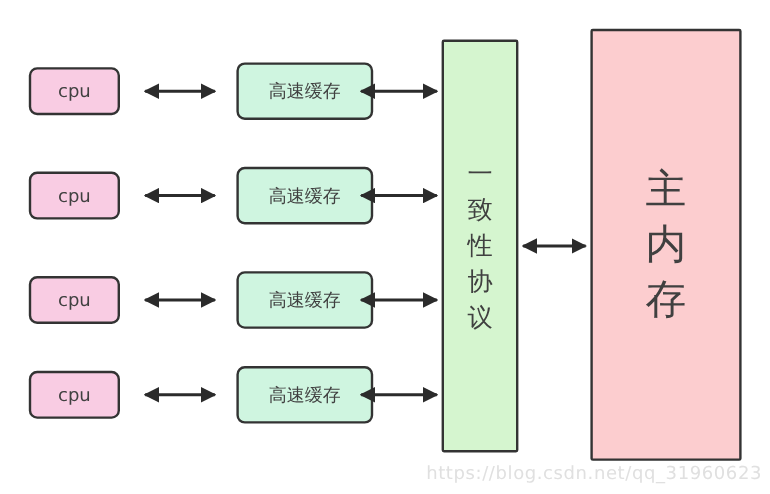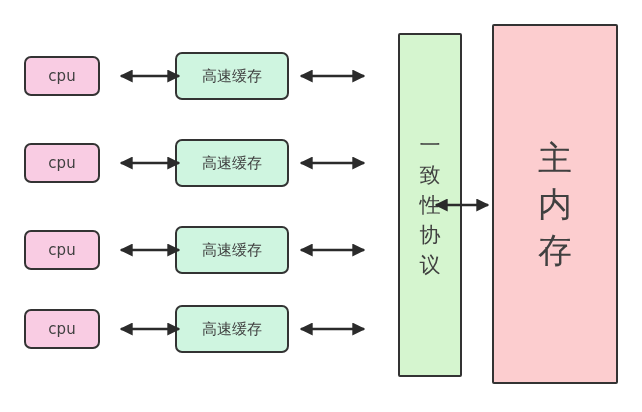--- a/index.html
+++ b/index.html
@@ -23,34 +23,33 @@
     justify-content: center;
     color: var(--node_text, #404040);
   }
   .cpu {
     left: 24px; width: 76px; height: 40px;
     background: var(--cpu_fill, #f9cce3);
     border-radius: 7px;
     font-size: 15px;
   }
   .cache {
-    left: 175px; width: 114px; height: 48px;
+    left: 197px; width: 114px; height: 48px;
     background: var(--cache_fill, #cff5e0);
     border-radius: 7px;
     font-size: 15px;
   }
   .cpu.row1 { top: 56px; }  .cache.row1 { top: 52px; }
   .cpu.row2 { top: 143px; } .cache.row2 { top: 139px; }
   .cpu.row3 { top: 230px; } .cache.row3 { top: 226px; }
   .cpu.row4 { top: 309px; } .cache.row4 { top: 305px; }
   .protocol {
     left: 368px; top: 33px; width: 64px; height: 344px;
     background: var(--protocol_fill, #d5f5cf);
     border-radius: 2px;
-    margin-left: 30px;
   }
   .memory {
     left: 492px; top: 24px; width: 126px; height: 360px;
     background: var(--memory_fill, #fccdcf);
     border-radius: 2px;
   }
   .vtext {
     display: block;
     text-align: center;
     word-break: break-all;
@@ -122,14 +121,15 @@
     <line class="arrow-line" x1="121" y1="329" x2="179" y2="329" marker-start="url(#ah)" marker-end="url(#ah)"></line>
 
     <line class="arrow-line" x1="301" y1="76" x2="364" y2="76" marker-start="url(#ah)" marker-end="url(#ah)"></line>
     <line class="arrow-line" x1="301" y1="163" x2="364" y2="163" marker-start="url(#ah)" marker-end="url(#ah)"></line>
     <line class="arrow-line" x1="301" y1="250" x2="364" y2="250" marker-start="url(#ah)" marker-end="url(#ah)"></line>
     <line class="arrow-line" x1="301" y1="329" x2="364" y2="329" marker-start="url(#ah)" marker-end="url(#ah)"></line>
 
     <line class="arrow-line" x1="436" y1="205" x2="488" y2="205" marker-start="url(#ah)" marker-end="url(#ah)"></line>
   </svg>
 
+  <div class="watermark">https://blog.csdn.net/qq_31960623</div>
 
 </div>
 
 </body></html>

